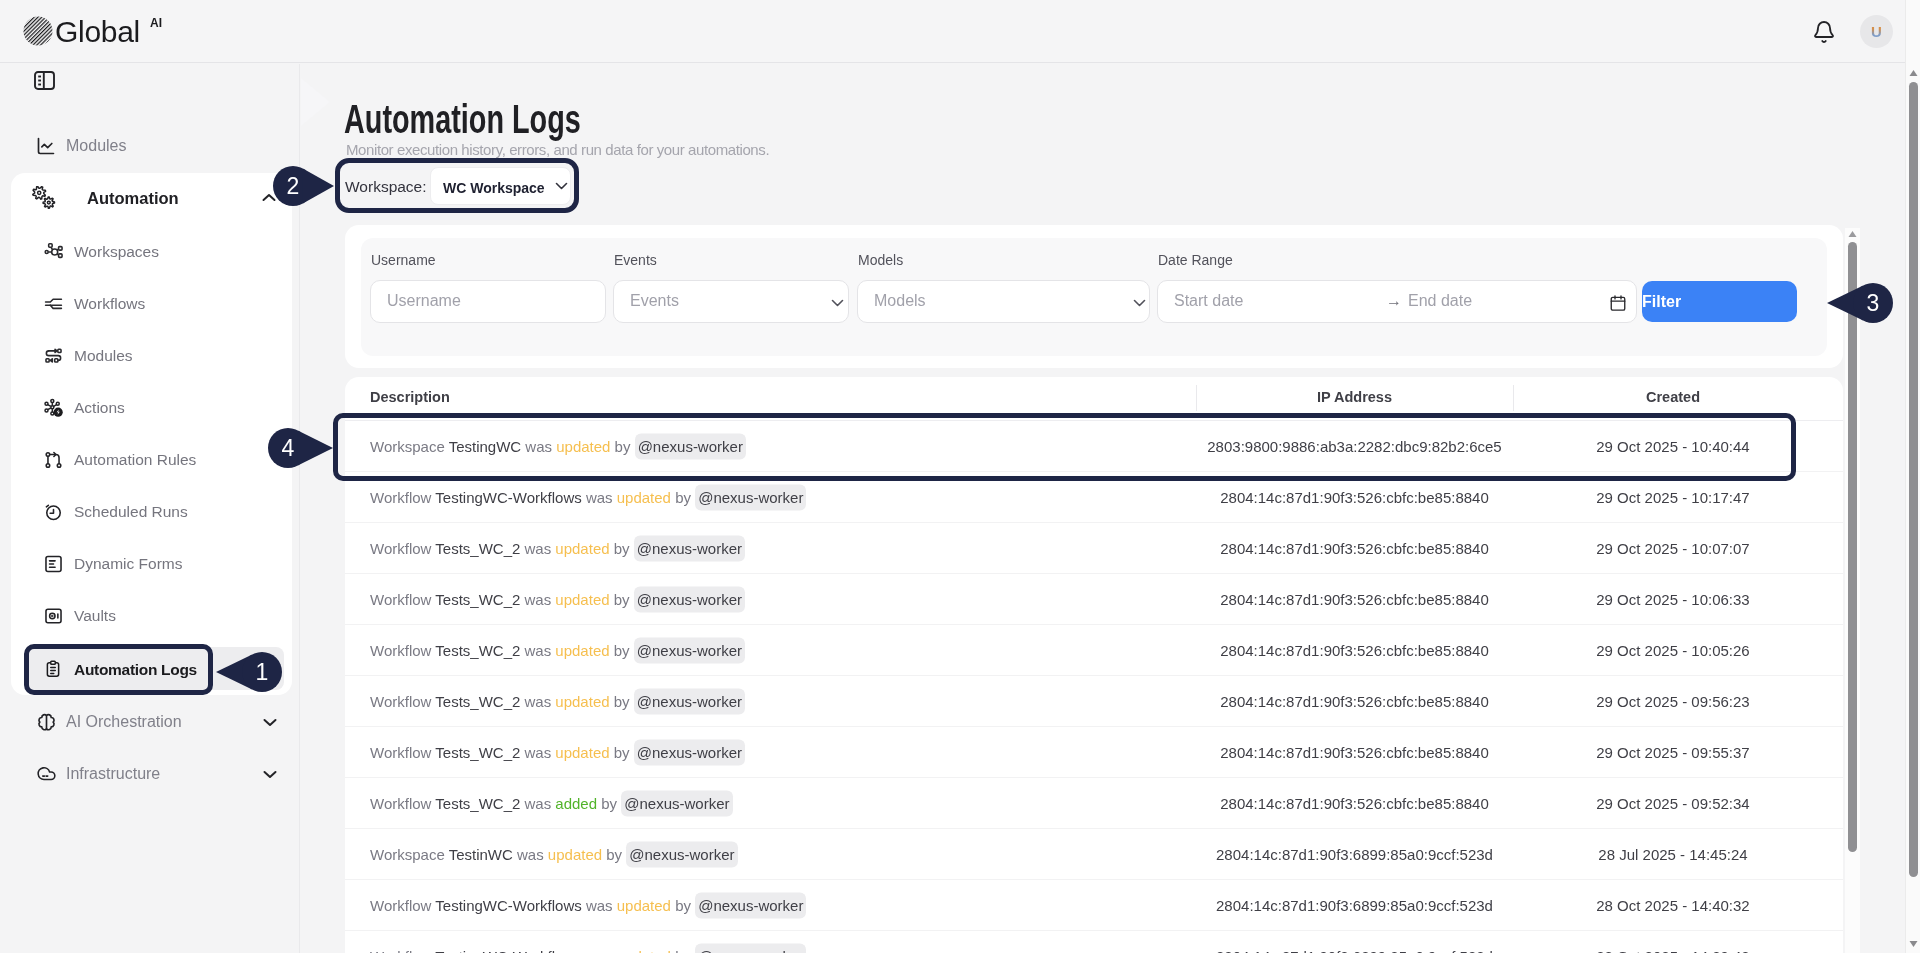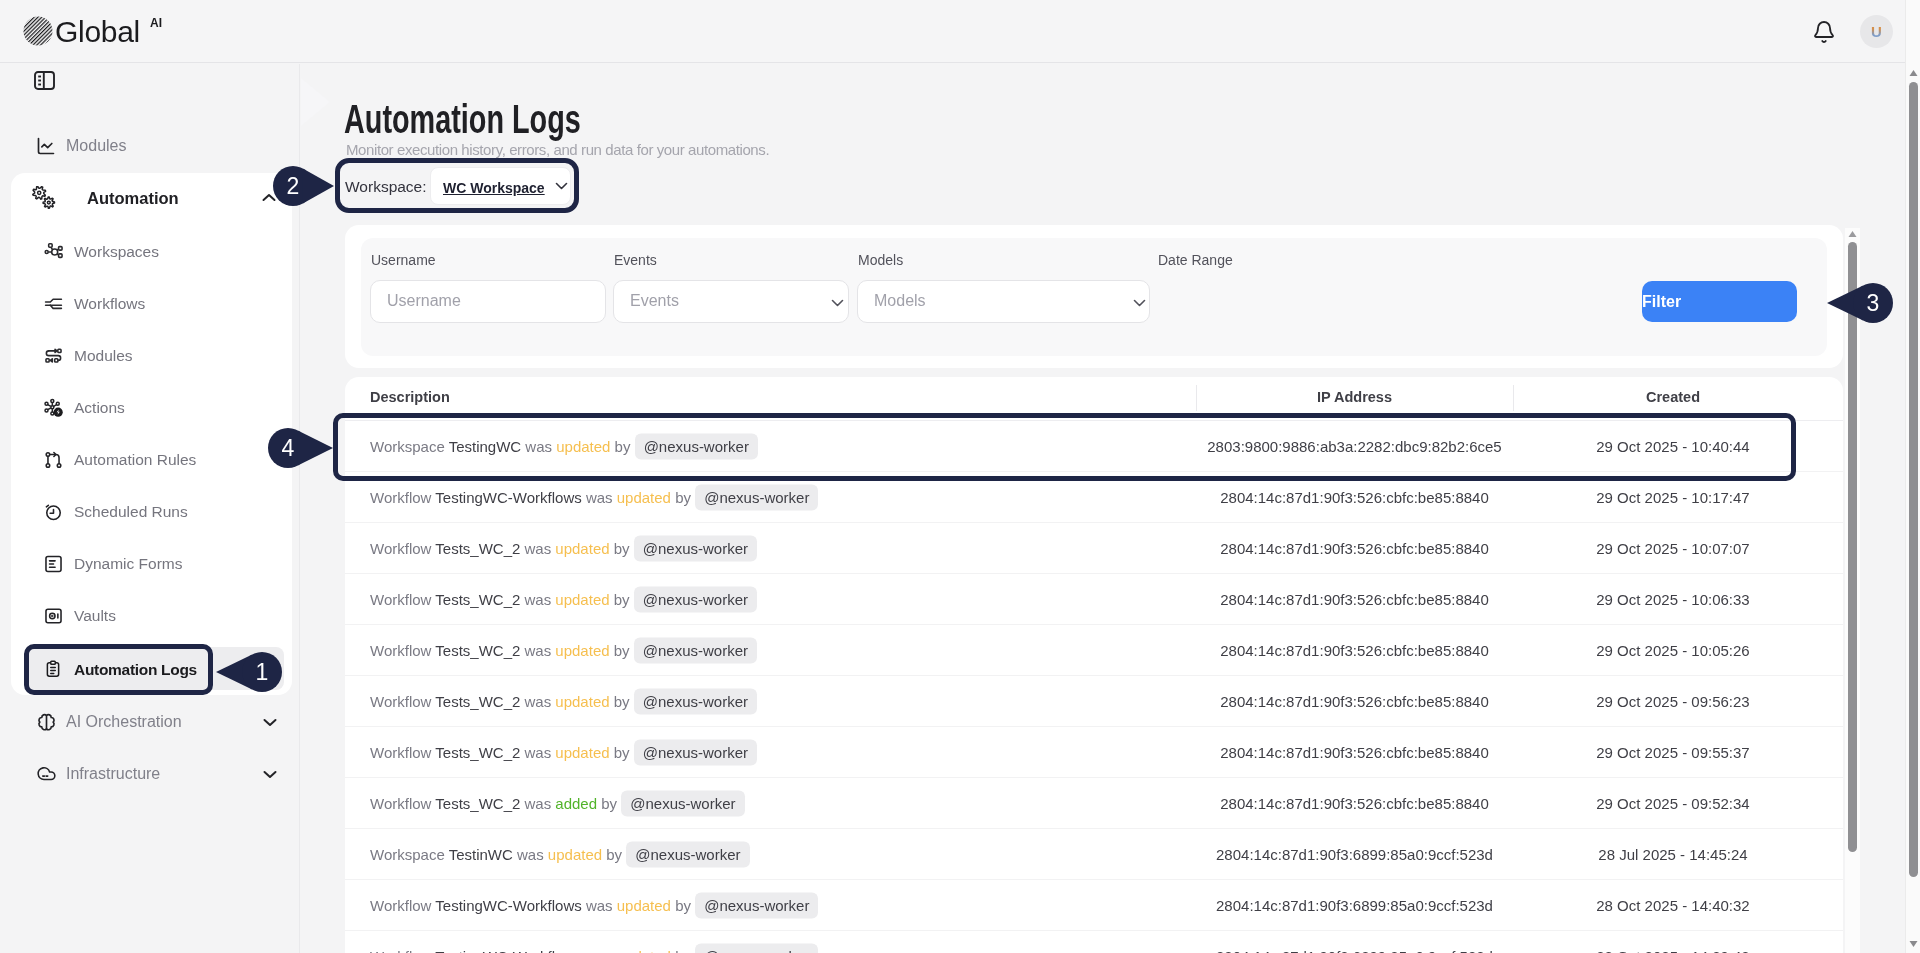--- a/index.html
+++ b/index.html
@@ -30,41 +30,41 @@
 #activebox { position:absolute; left:24px; top:644px; width:189px; height:51px; border:5px solid #1e2545; border-radius:10px; }
 #activetext { position:absolute; left:74px; top:661px; font-size:15.5px; font-weight:bold; color:#1b1b1e; letter-spacing:-0.3px; }
 
 
 #deco { position:absolute; left:301px; top:78px; width:0; height:0; border-top:24px solid transparent; border-bottom:24px solid transparent; border-left:29px solid #f6f6f8; }
 #title { position:absolute; left:344px; top:97px; font-size:40px; font-weight:bold; color:#202024; letter-spacing:0; transform:scaleX(0.72); transform-origin:left top; white-space:nowrap; }
 #subtitle { position:absolute; left:346px; top:141px; font-size:15px; color:#a5a5ad; letter-spacing:-0.4px; }
 #wsbox { position:absolute; left:335px; top:158px; width:244px; height:55px; border:5px solid #1e2545; border-radius:14px; }
 #wslabel { position:absolute; left:345px; top:178px; font-size:15.5px; color:#33333d; }
 #wsdrop { position:absolute; left:430px; top:167px; width:141px; height:38px; background:#fff; border:1px solid #ededef; border-radius:8px; }
-#wsdroptext { position:absolute; left:443px; top:180px; font-size:14px; font-weight:bold; color:#1e2030;text-decoration:underline; }
+#wsdroptext { position:absolute; left:443px; top:180px; font-size:14px; font-weight:bold; color:#1e2030; }
 #wschev { position:absolute; left:555px; top:182px; }
 
 
 #fcard { position:absolute; left:345px; top:225px; width:1498px; height:143px; background:#fff; border-radius:14px; }
 #fpanel { position:absolute; left:16px; top:13px; width:1466px; height:118px; background:#f8f8f9; border-radius:12px; }
 .flabel { position:absolute; top:27px; font-size:14px; color:#52525b; font-weight:400; }
 .finput { position:absolute; top:55px; height:43px; background:#fff; border:1px solid #e4e4e7; border-radius:10px; }
 .ph { position:absolute; top:11px; font-size:16px; color:#a1a1aa; }
 
 
 #tcard { position:absolute; left:345px; top:377px; width:1498px; height:576px; background:#fff; border-radius:14px 14px 0 0; overflow:hidden; }
 .th { position:absolute; top:12px; font-size:14.5px; font-weight:bold; color:#3f3f46; }
 .colsep { position:absolute; top:8px; width:1px; height:26px; background:#e9e9ec; }
 #thead { position:absolute; left:0; top:0; width:1498px; height:44px; border-bottom:1px solid #ededf0; }
 .trow { position:absolute; left:0; width:1498px; height:51px; border-bottom:1px solid #f2f2f3; font-size:15px; }
 .trow .desc { position:absolute; left:25px; top:50%; transform:translateY(-50%); white-space:nowrap; color:#7a7a84; }
 .trow .desc b { color:#3f3f46; font-weight:normal; }
 .trow .upd { color:#f6bf4f;text-align:center; }
 .trow .add { color:#52b42a; }
-.trow .pill { background:#ececee; color:#3f3f46; border-radius:6px; padding:4px 9px 5px; }
+.trow .pill { background:#ececee; color:#3f3f46; border-radius:6px; padding:4px 3px 5px; }
 .trow .ip { position:absolute; left:851px; width:317px; text-align:center; top:50%; transform:translateY(-50%); color:#3f3f46; }
 .trow .dt { position:absolute; left:1168px; width:320px; text-align:center; top:50%; transform:translateY(-50%); color:#3f3f46; }
 #rowbox { position:absolute; left:333px; top:413px; width:1463px; height:68px; border:5px solid #1e2545; border-radius:10px; }
 
 
 #fbtn { position:absolute; left:1642px; top:281px; width:155px; height:41px; background:#3b82f6; border-radius:10px; color:#fff; font-size:16px; font-weight:bold; text-align:left; line-height:41px; }
 
 
 #pagesb { position:absolute; left:1905px; top:0px; width:15px; height:953px; background:#fafafa; border-left:1px solid #ebebeb; }
 #pagesb .thumb { position:absolute; left:3px; top:82px; width:9px; height:795px; background:#8f8f92; border-radius:5px; }
@@ -270,20 +270,29 @@
     <svg class="abs" style="left:217px;top:18px" width="13" height="9" viewBox="0 0 13 9" fill="none" stroke="#52525b" stroke-width="1.6" stroke-linecap="round" stroke-linejoin="round">
         <path d="m1.5 1.5 5 5 5-5"></path>
       </svg>
   </div>
   <div class="finput" style="left:512px;width:293px">
     <div class="ph" style="left:16px">Models</div>
     <svg class="abs" style="left:275px;top:18px" width="13" height="9" viewBox="0 0 13 9" fill="none" stroke="#52525b" stroke-width="1.6" stroke-linecap="round" stroke-linejoin="round">
         <path d="m1.5 1.5 5 5 5-5"></path>
       </svg>
   </div>
+  <div class="finput" style="left:812px;width:480px">
+    <div class="ph" style="left:16px">Start date</div>
+    <div class="ph" style="left:228px;color:#71717a">→</div>
+    <div class="ph" style="left:250px">End date</div>
+    <svg class="abs" style="left:451px;top:13px" width="18" height="18" viewBox="0 0 24 24" fill="none" stroke="#2a2a2e" stroke-width="1.8" stroke-linecap="round" stroke-linejoin="round">
+      <rect x="3" y="4.5" width="18" height="17" rx="2"></rect>
+      <path d="M8 2.5v4M16 2.5v4M3 9.5h18"></path>
+    </svg>
+  </div>
 </div>
 <div id="fbtn">Filter</div>
 
 <div id="tcard">
   <div id="thead">
     <div class="th" style="left:25px">Description</div>
     <div class="th" style="left:851px;width:317px;text-align:center">IP Address</div>
     <div class="th" style="left:1168px;width:320px;text-align:center">Created</div>
     <div class="colsep" style="left:851px"></div>
     <div class="colsep" style="left:1168px"></div>

